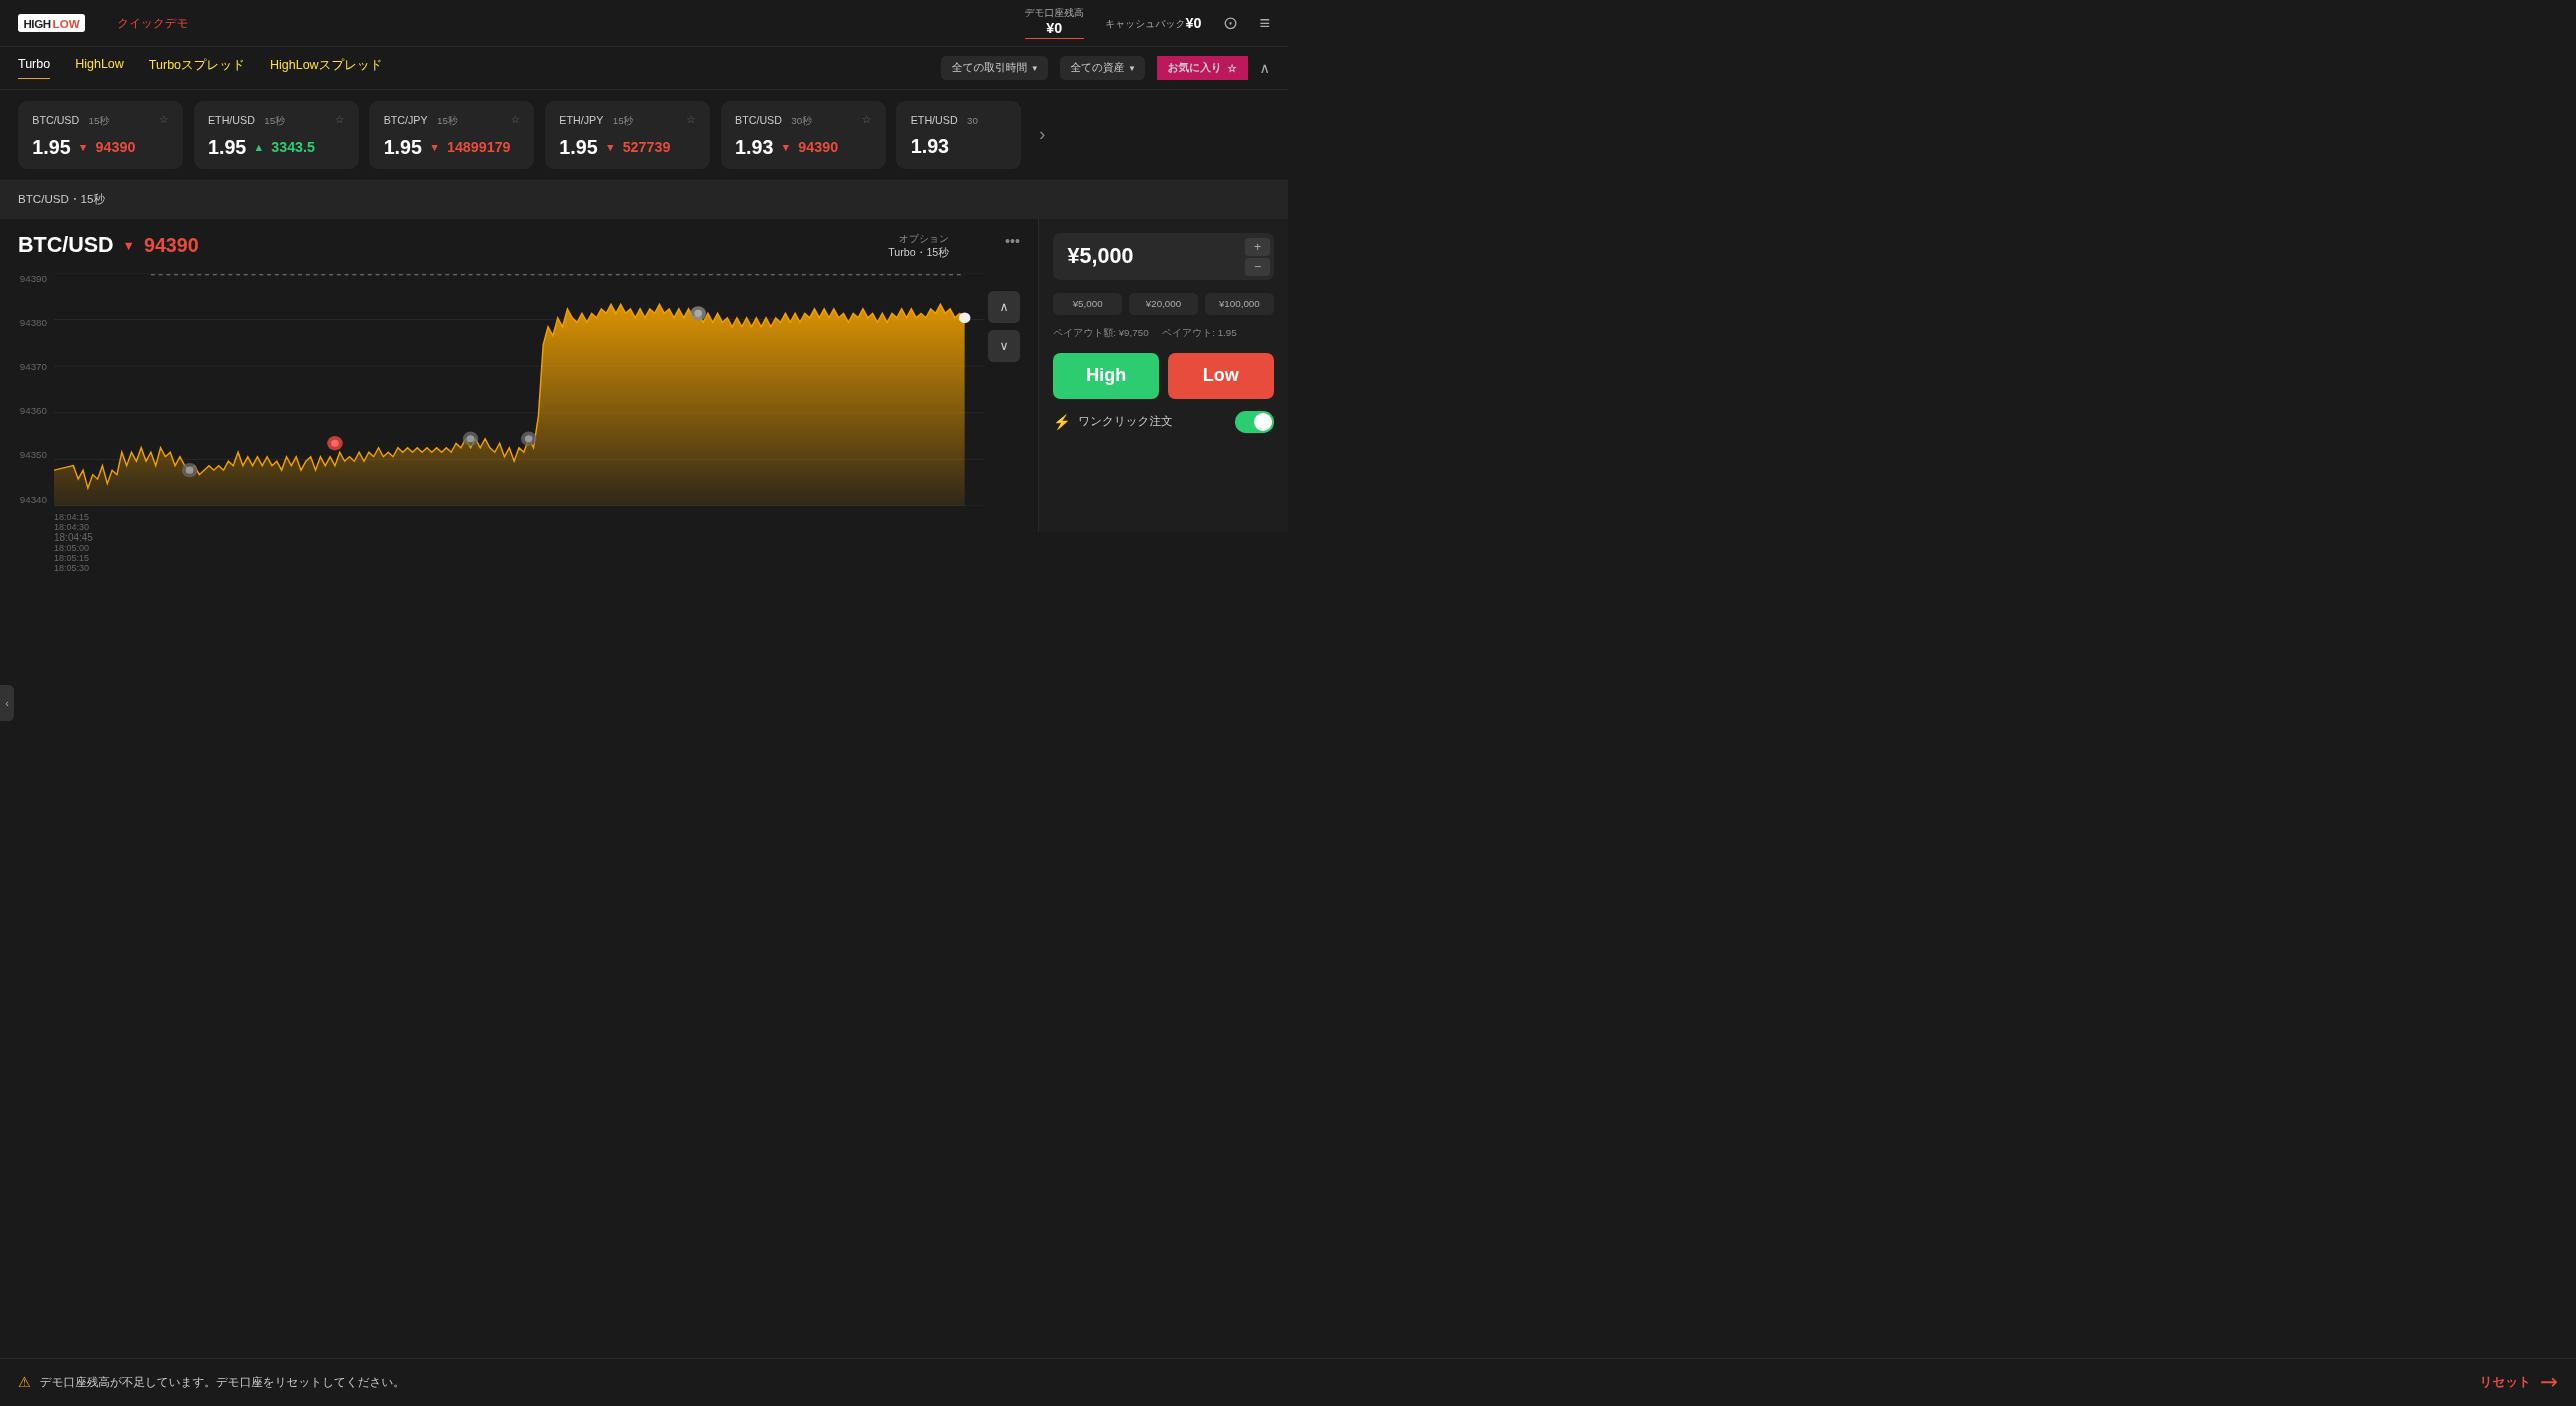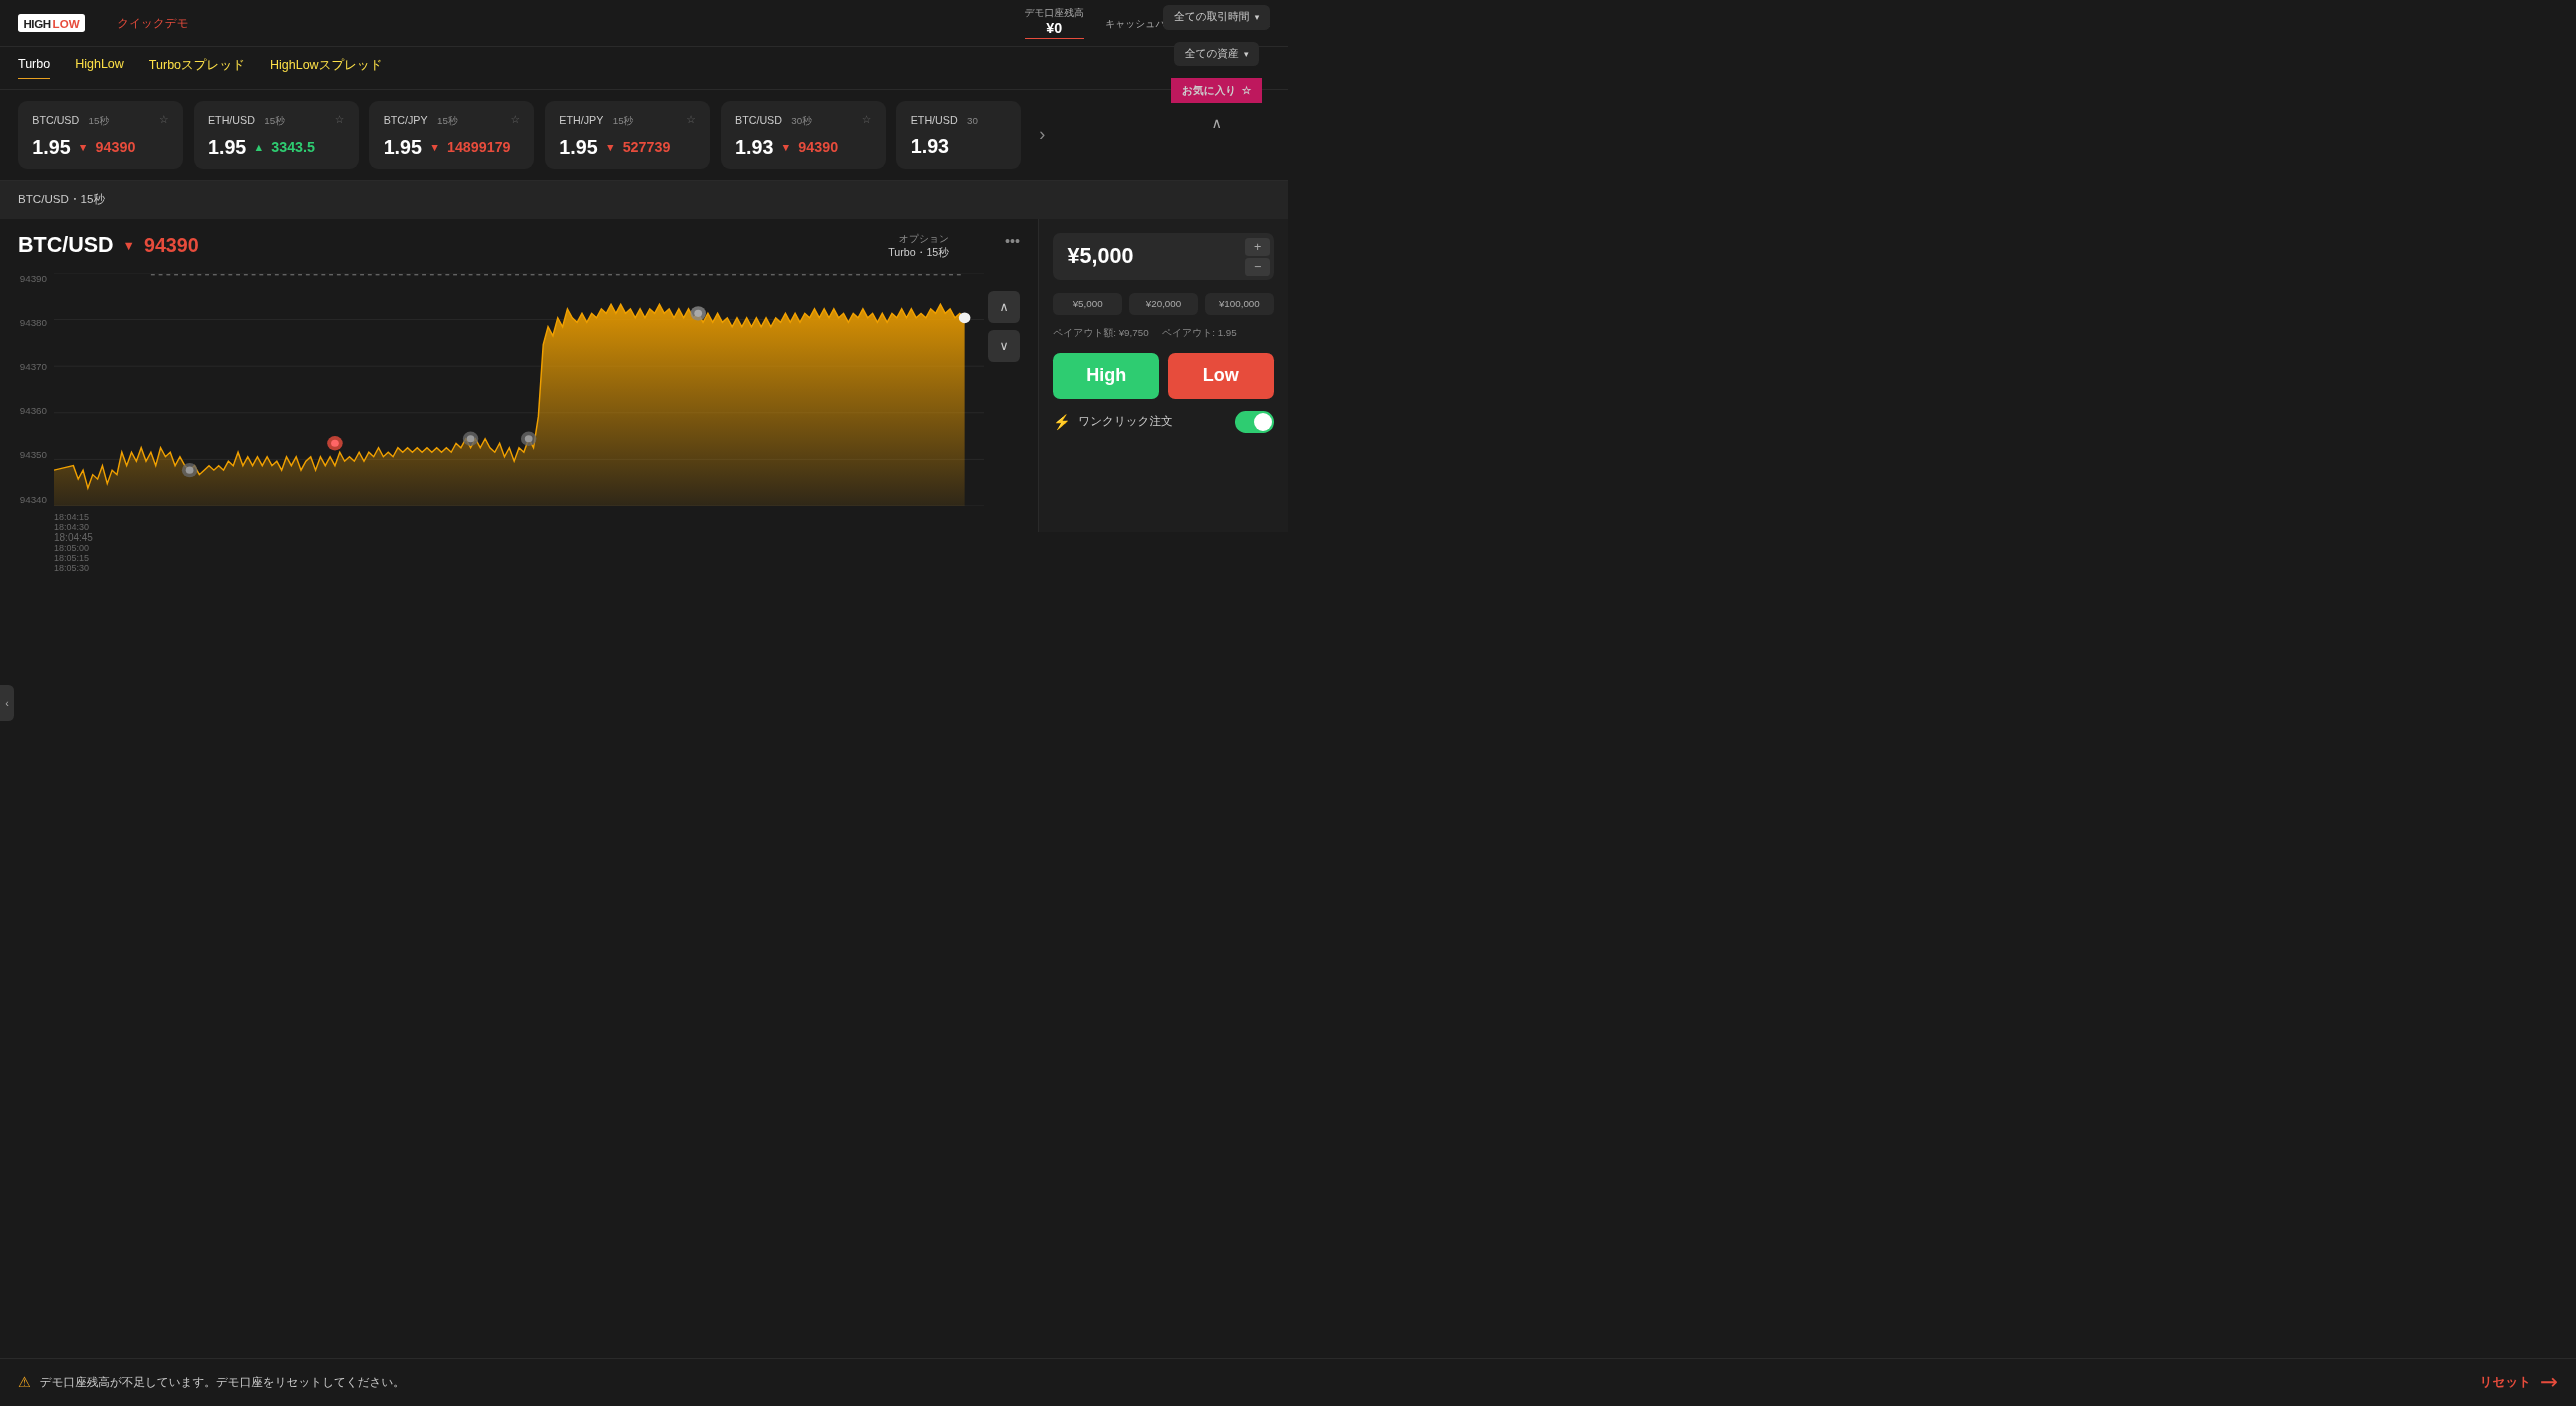--- a/index.html
+++ b/index.html
@@ -117,21 +117,20 @@
       border-bottom: 1.8px solid transparent;
     }
     .tab.active {
       color: #fff;
       border-bottom: 1.8px solid #e8a020;
     }
     .tabs-right {
       display: flex;
       align-items: center;
       gap: 12px;
-      flex-direction: column;
     }
     .filter-btn {
       background: #2a2a2a;
       border: none;
       border-radius: 5.4px;
       color: #ccc;
       font-size: 10.7px;
       padding: 5.4px 10.7px;
       cursor: pointer;
       display: flex;

